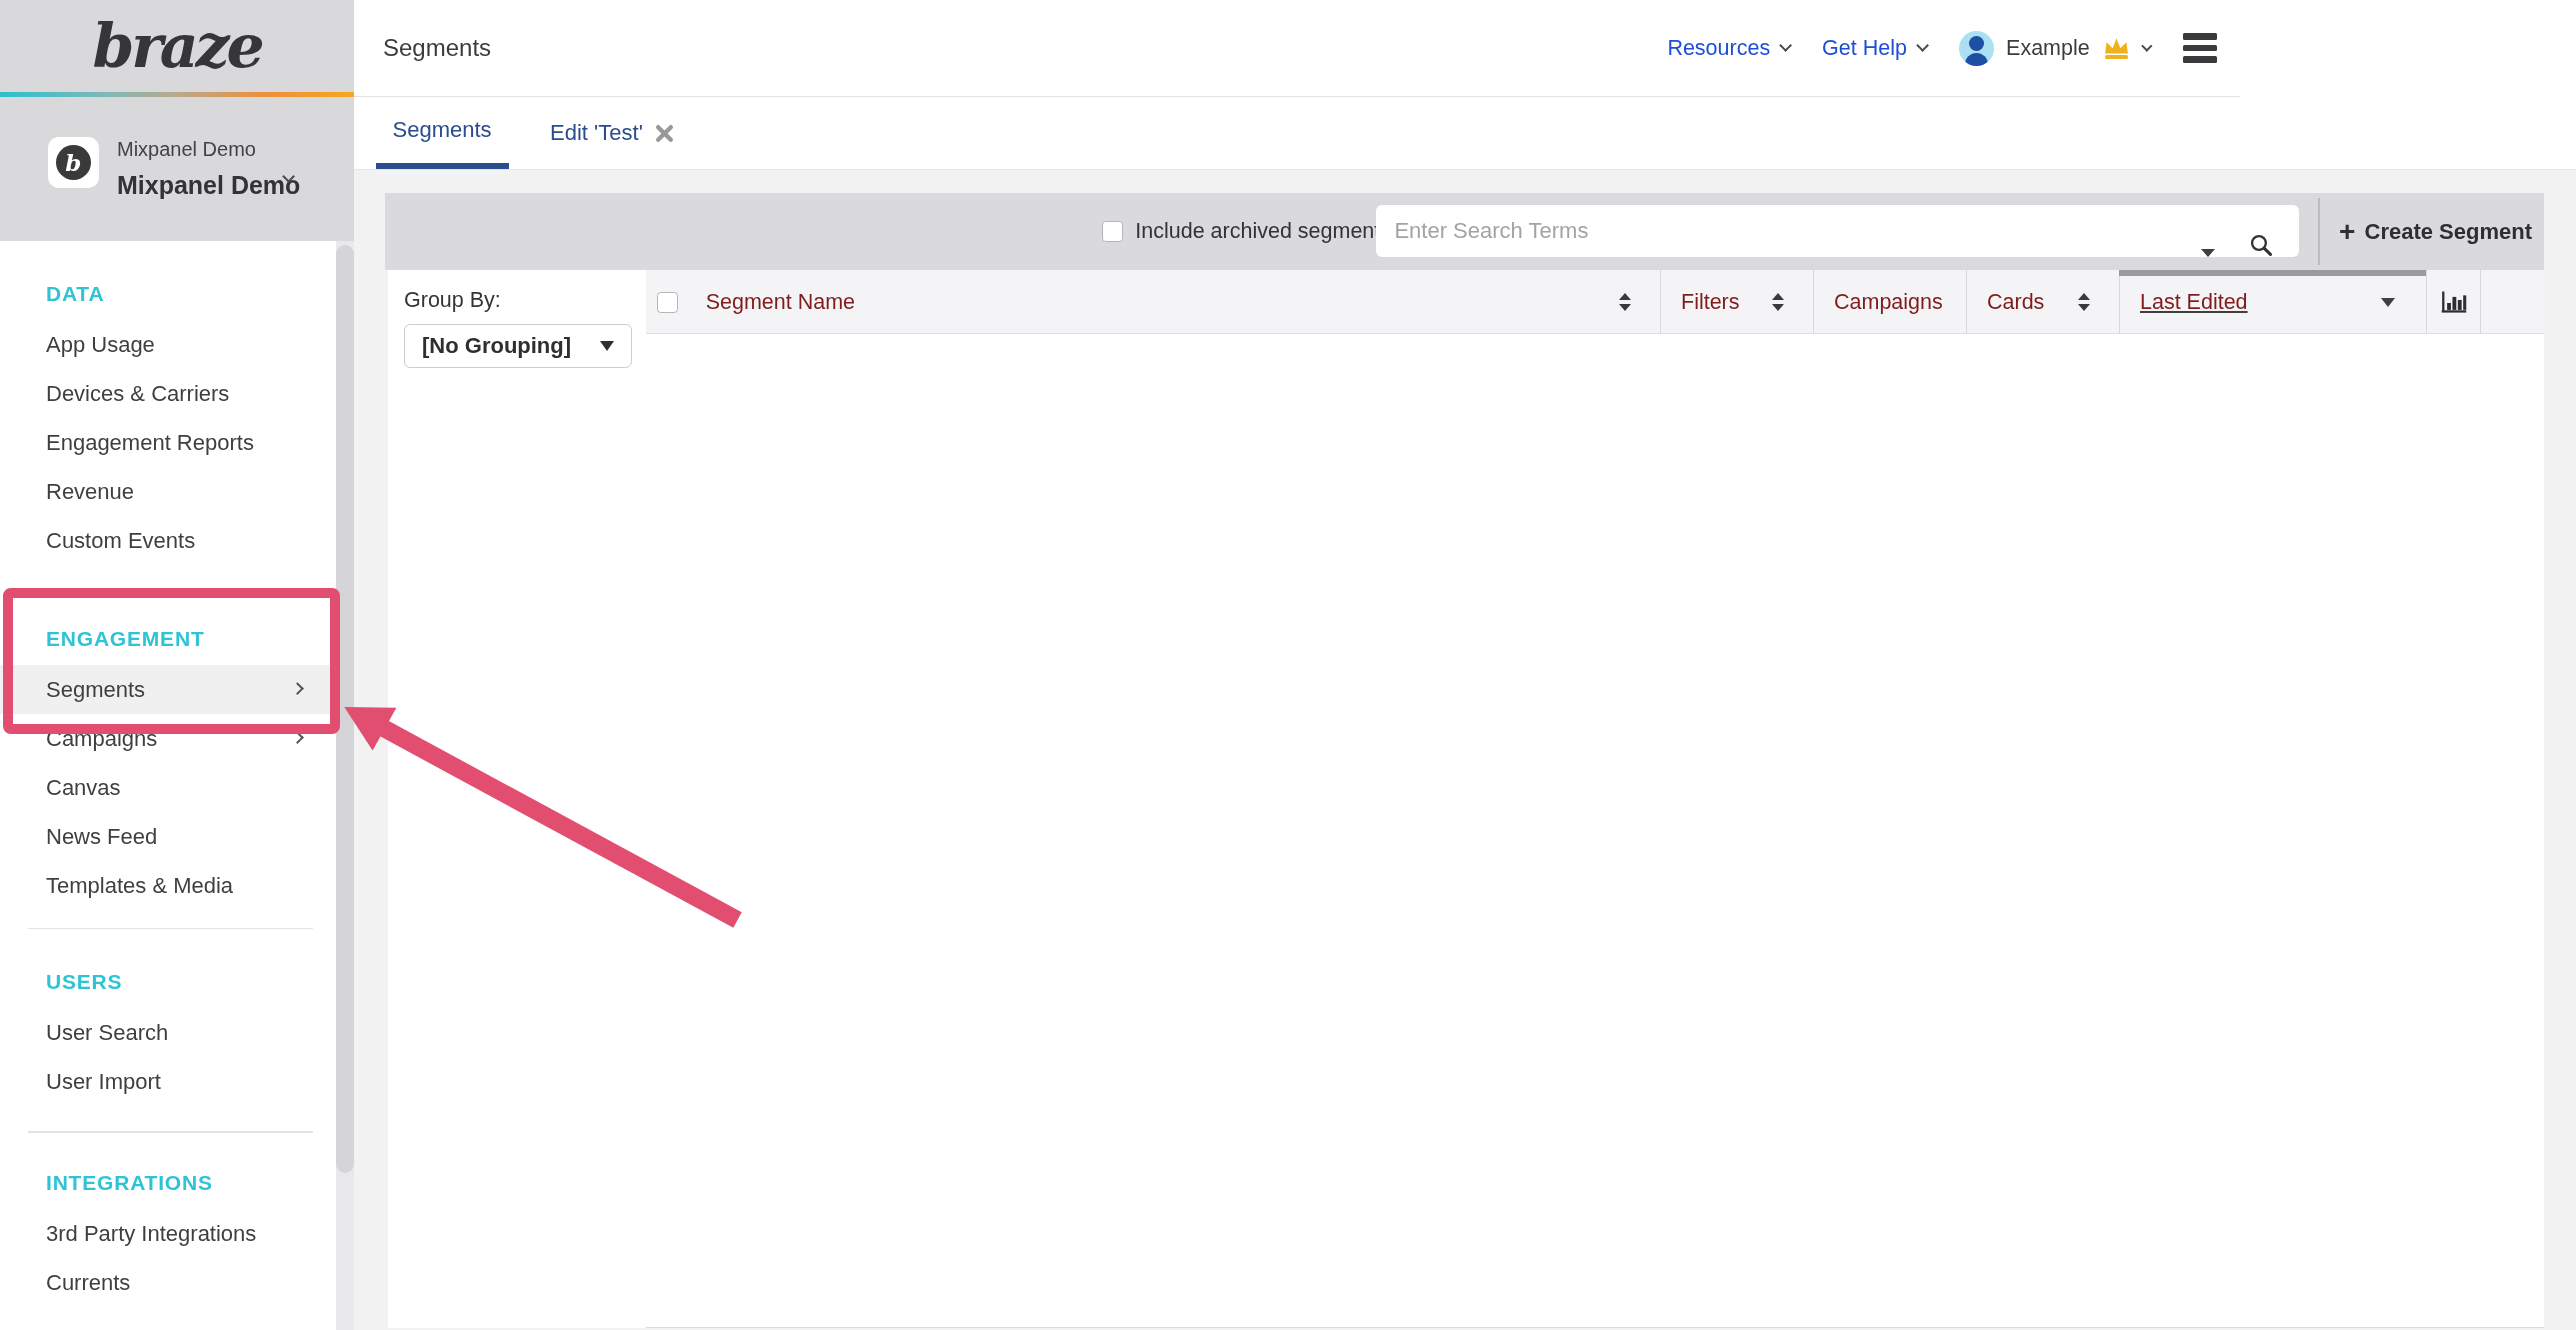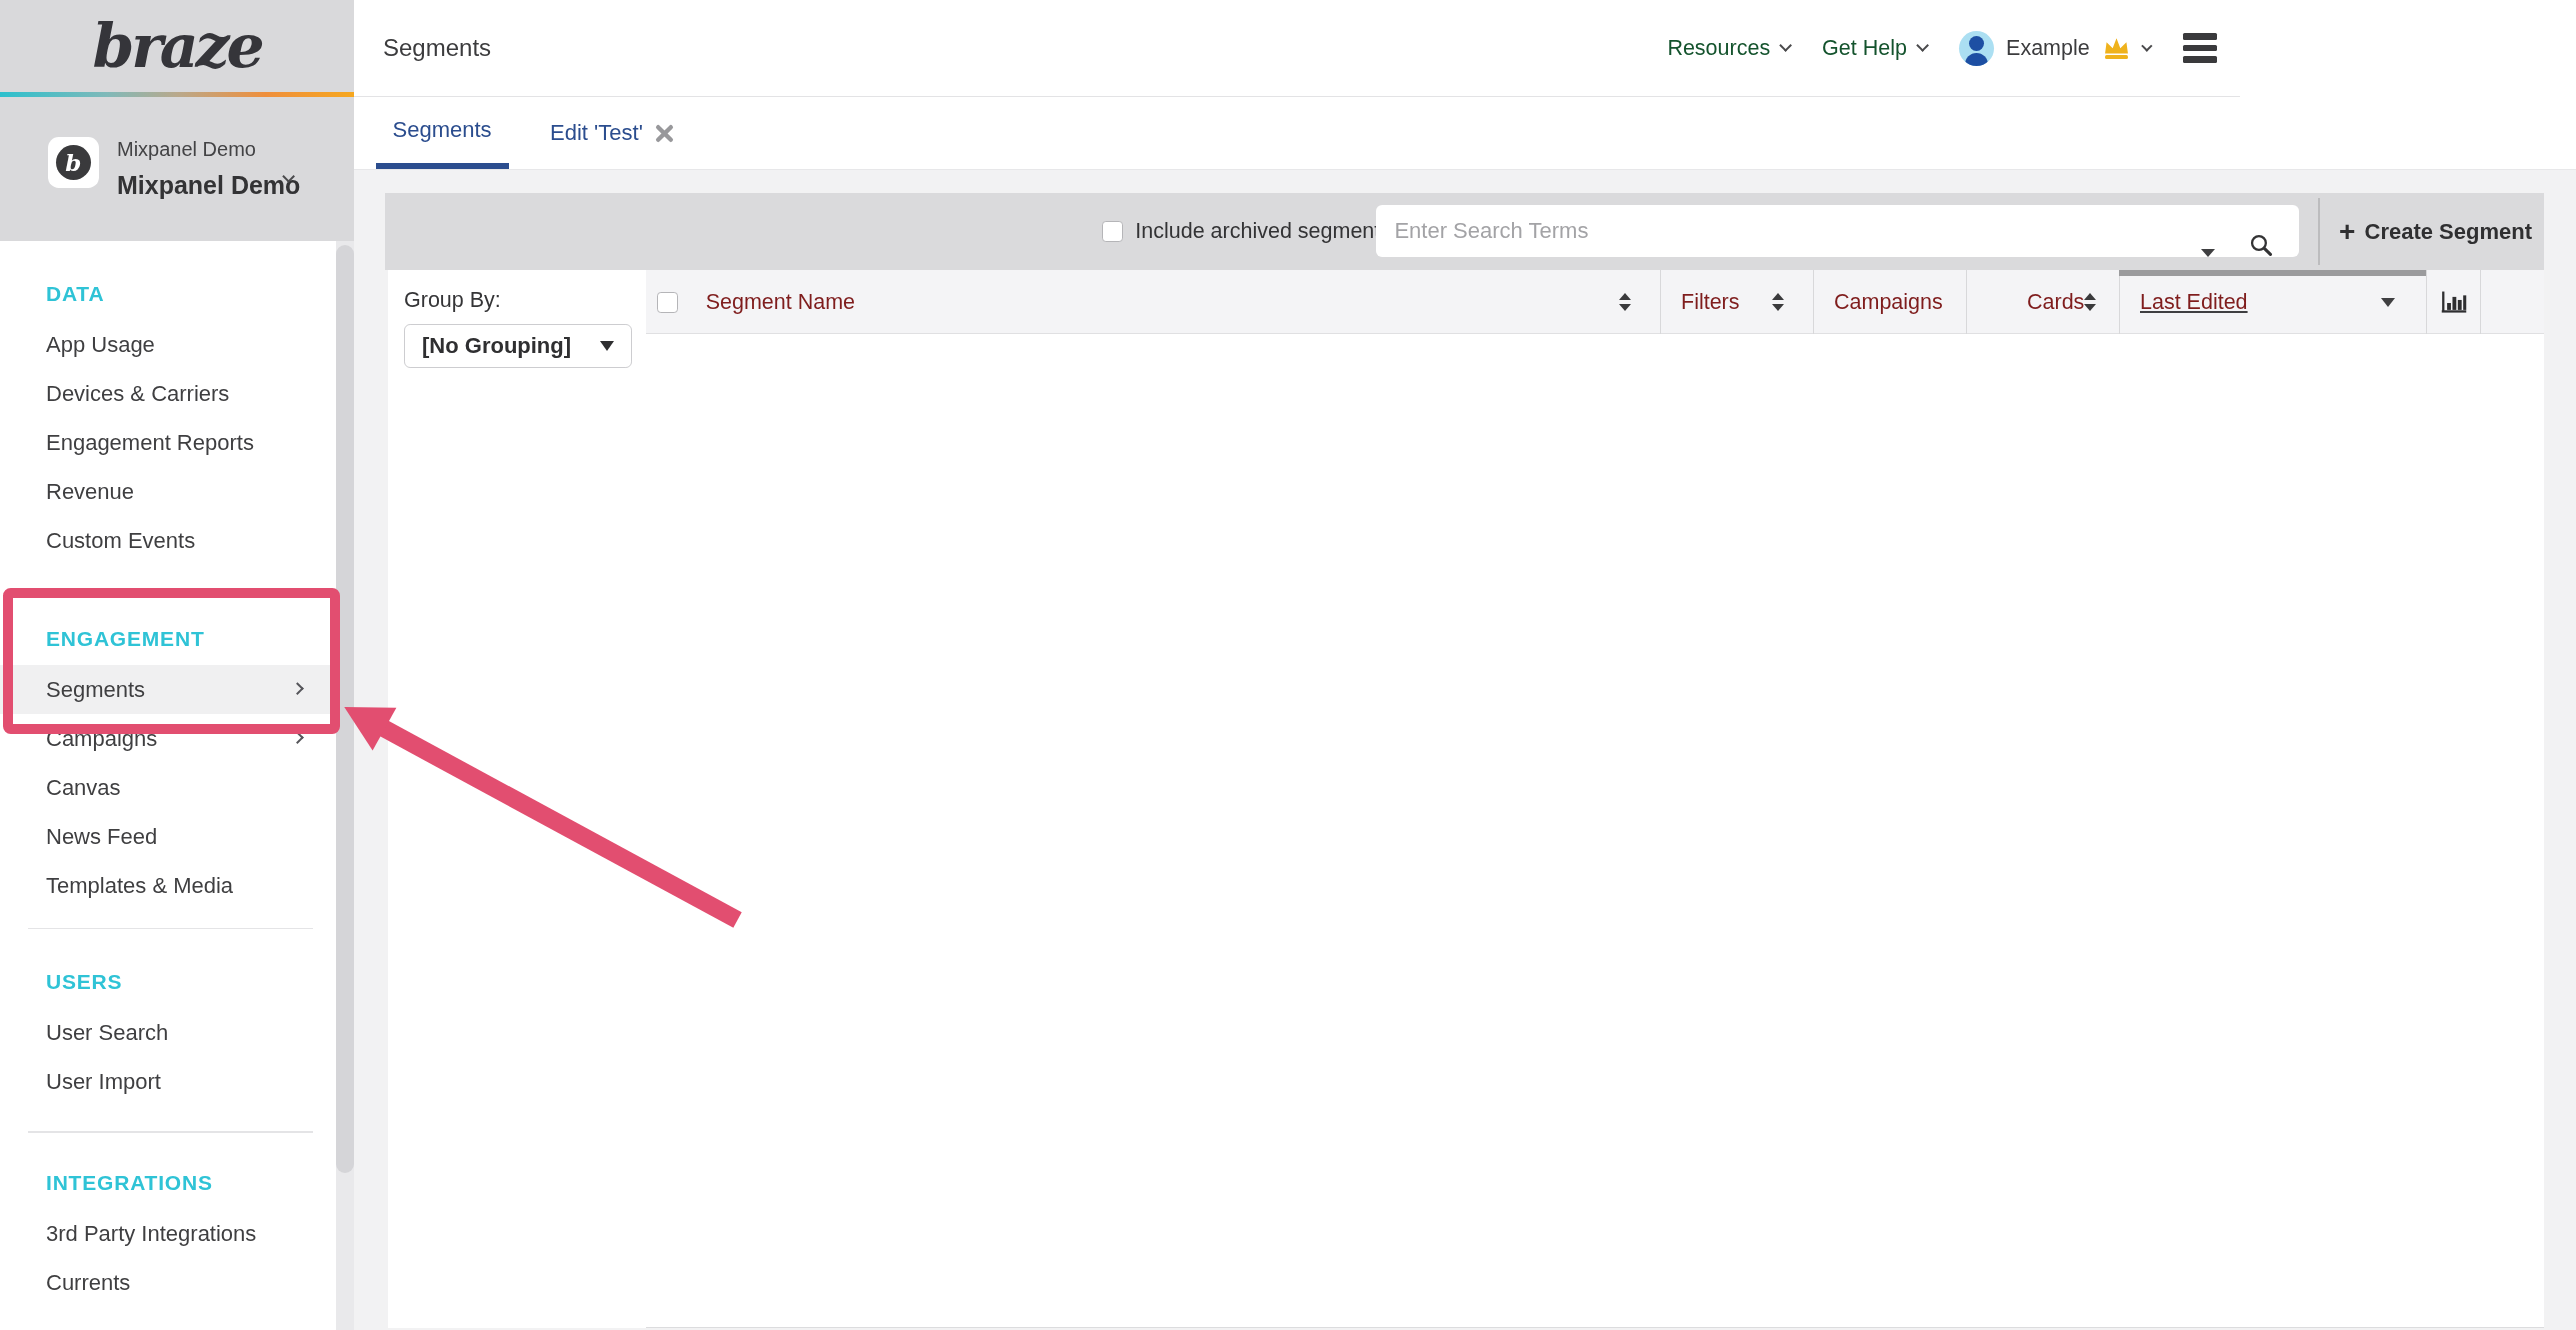--- a/index.html
+++ b/index.html
@@ -12,21 +12,21 @@
   .logo-block { position:relative; width:354px; height:97px; background:#d9d9db; flex:0 0 auto; }
   .brand { position:absolute; left:0; right:0; top:10.7px; text-align:center;
            font-family:"DejaVu Serif", serif; font-style:italic; font-weight:700;
            font-size:60px; color:#35353a; letter-spacing:-3.1px; }
   .gradient-bar { position:absolute; left:0; bottom:0; width:100%; height:5.4px;
            background:linear-gradient(90deg,#2cc0cd 0%,#7fb9b9 30%,#b9a98c 50%,#ef8f3c 75%,#f6a71f 100%); }
   .header-main { flex:1; height:97px; background:#ffffff; border-bottom:0.8px solid #e3e3e5;
            display:flex; align-items:center; justify-content:space-between; padding:0 23px 0 29px; }
   .page-title { font-size:24px; font-weight:400; color:#3c3c3e; }
   .header-right { display:flex; align-items:center; gap:32px; }
-  .menu-item { display:flex; align-items:center; gap:10.7px; font-size:21.5px; color:#14532d; cursor:pointer; }
+  .menu-item { display:flex; align-items:center; gap:10.7px; font-size:21.5px; color:#1d4ed8; cursor:pointer; }
   .chev-down { width:9.2px; height:9.2px; border-right:2.3px solid #4a4a4c; border-bottom:2.3px solid #4a4a4c;
            transform:rotate(45deg); margin-top:-4.6px; }
   .account { display:flex; align-items:center; gap:12.3px; cursor:pointer; }
   .avatar { position:relative; width:35px; height:35px; border-radius:50%; background:#abdff2; overflow:hidden; }
   .avatar .head { position:absolute; left:10px; top:5.4px; width:15.3px; height:15.3px; border-radius:50%; background:#1d4fa3; }
   .avatar .body { position:absolute; left:6.1px; top:22px; width:23px; height:18.4px; border-radius:11.5px 11.5px 0 0; background:#1d4fa3; }
   .user-name { font-size:21.5px; color:#3c3c3e; }
   .hamburger { display:flex; flex-direction:column; gap:5.4px; cursor:pointer; }
   .hamburger span { display:block; width:34px; height:6.1px; background:#3a3a3c; border-radius:1.5px; }
 
@@ -250,21 +250,21 @@
           <div class="th" style="width: 153px;">
             <span class="th-label" style="margin-left: 20px;">Filters</span>
             <span class="sort-both">
               <span class="tri-up"></span>
               <span class="tri-down"></span>
             </span>
           </div>
           <div class="th" style="width: 153px;">
             <span class="th-label" style="margin-left: 20px;">Campaigns</span>
           </div>
-          <div class="th" style="width: 153px; padding-left: 40px;">
+          <div class="th" style="width: 153px;">
             <span class="th-label" style="margin-left: 20px;">Cards</span>
             <span class="sort-both">
               <span class="tri-up"></span>
               <span class="tri-down"></span>
             </span>
           </div>
           <div class="th active" style="width: 307px; text-decoration: underline;">
             <span class="th-label" style="margin-left: 20px;">Last Edited</span>
             <span class="caret-desc"></span>
           </div>

